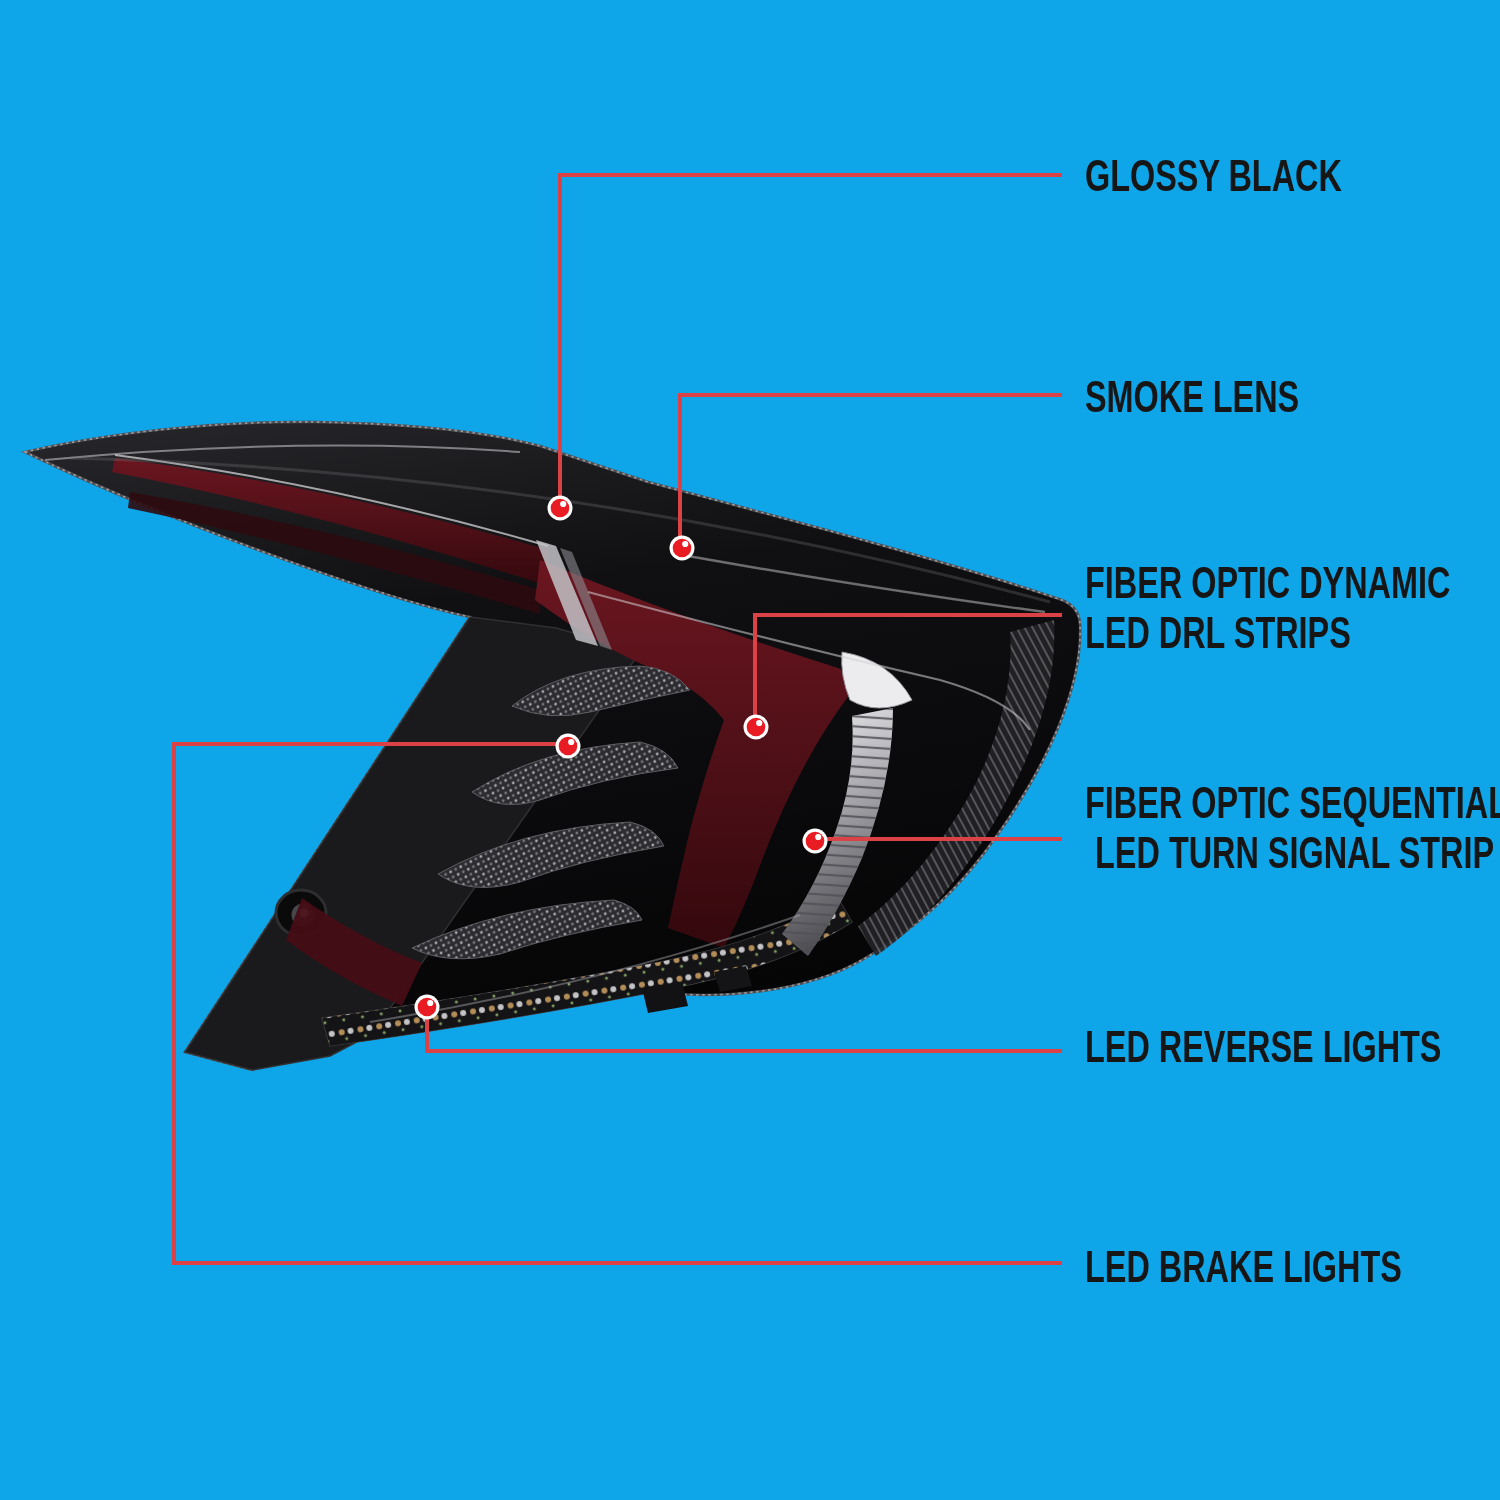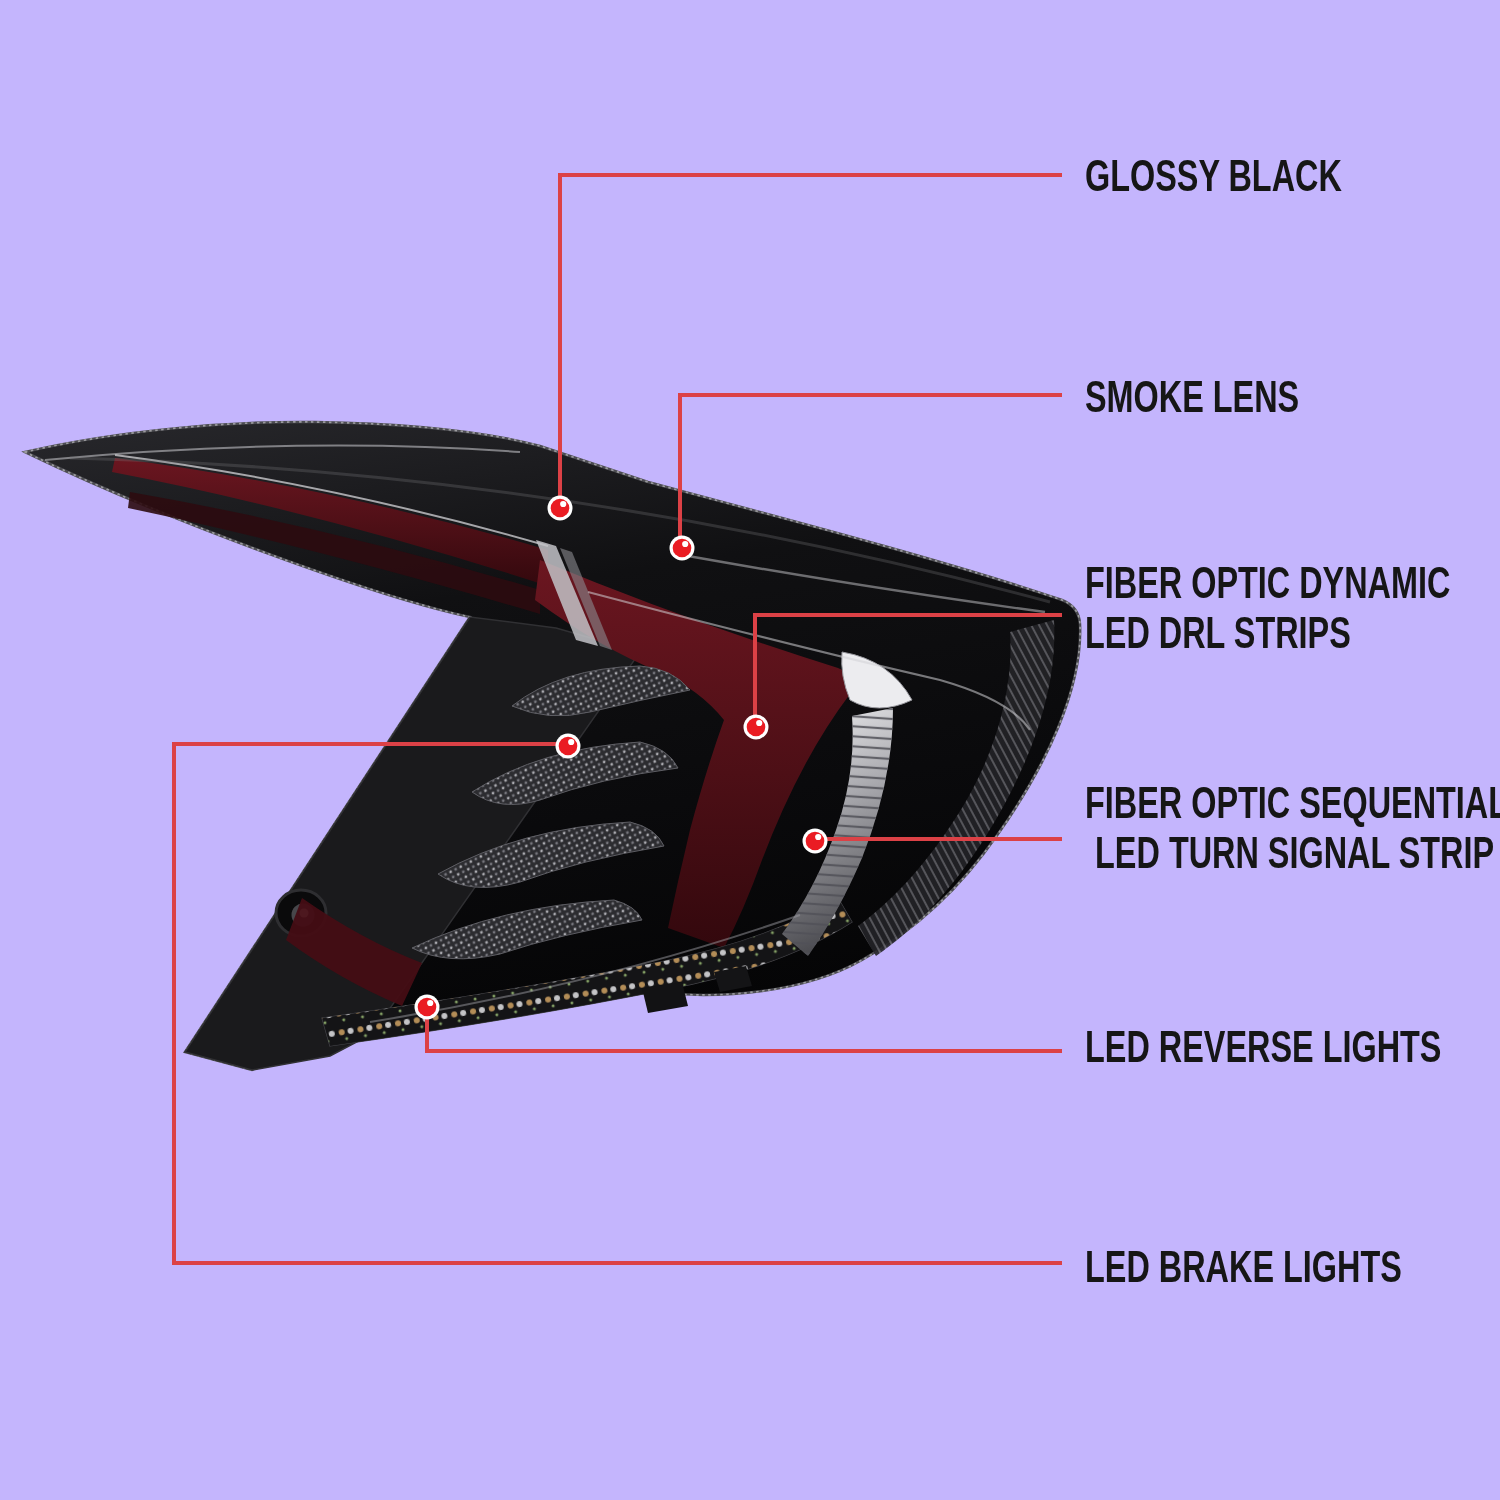--- a/index.html
+++ b/index.html
@@ -1,16 +1,16 @@
 <!DOCTYPE html>
 <html><head>
 <meta charset="utf-8">
 <style>
   html,body{margin:0;padding:0;background:#ffffff;}
-  .canvas{position:relative;width:1500px;height:1500px;background:#c4b5fd;overflow:hidden;
+  .canvas{position:relative;width:1500px;height:1500px;background:#0ea5e9;overflow:hidden;
           font-family:"Liberation Sans",sans-serif;}
   .art{position:absolute;left:0;top:0;width:1500px;height:1500px;}
   .label{position:absolute;left:1085px;color:#161616;font-weight:bold;
          font-size:45px;line-height:50px;letter-spacing:0px;white-space:nowrap;
          transform:scaleX(0.72);transform-origin:left top;}
   .label .l2-indent{margin-left:14px;}
   .label div{white-space:nowrap;}
 </style>
 </head>
 <body>

